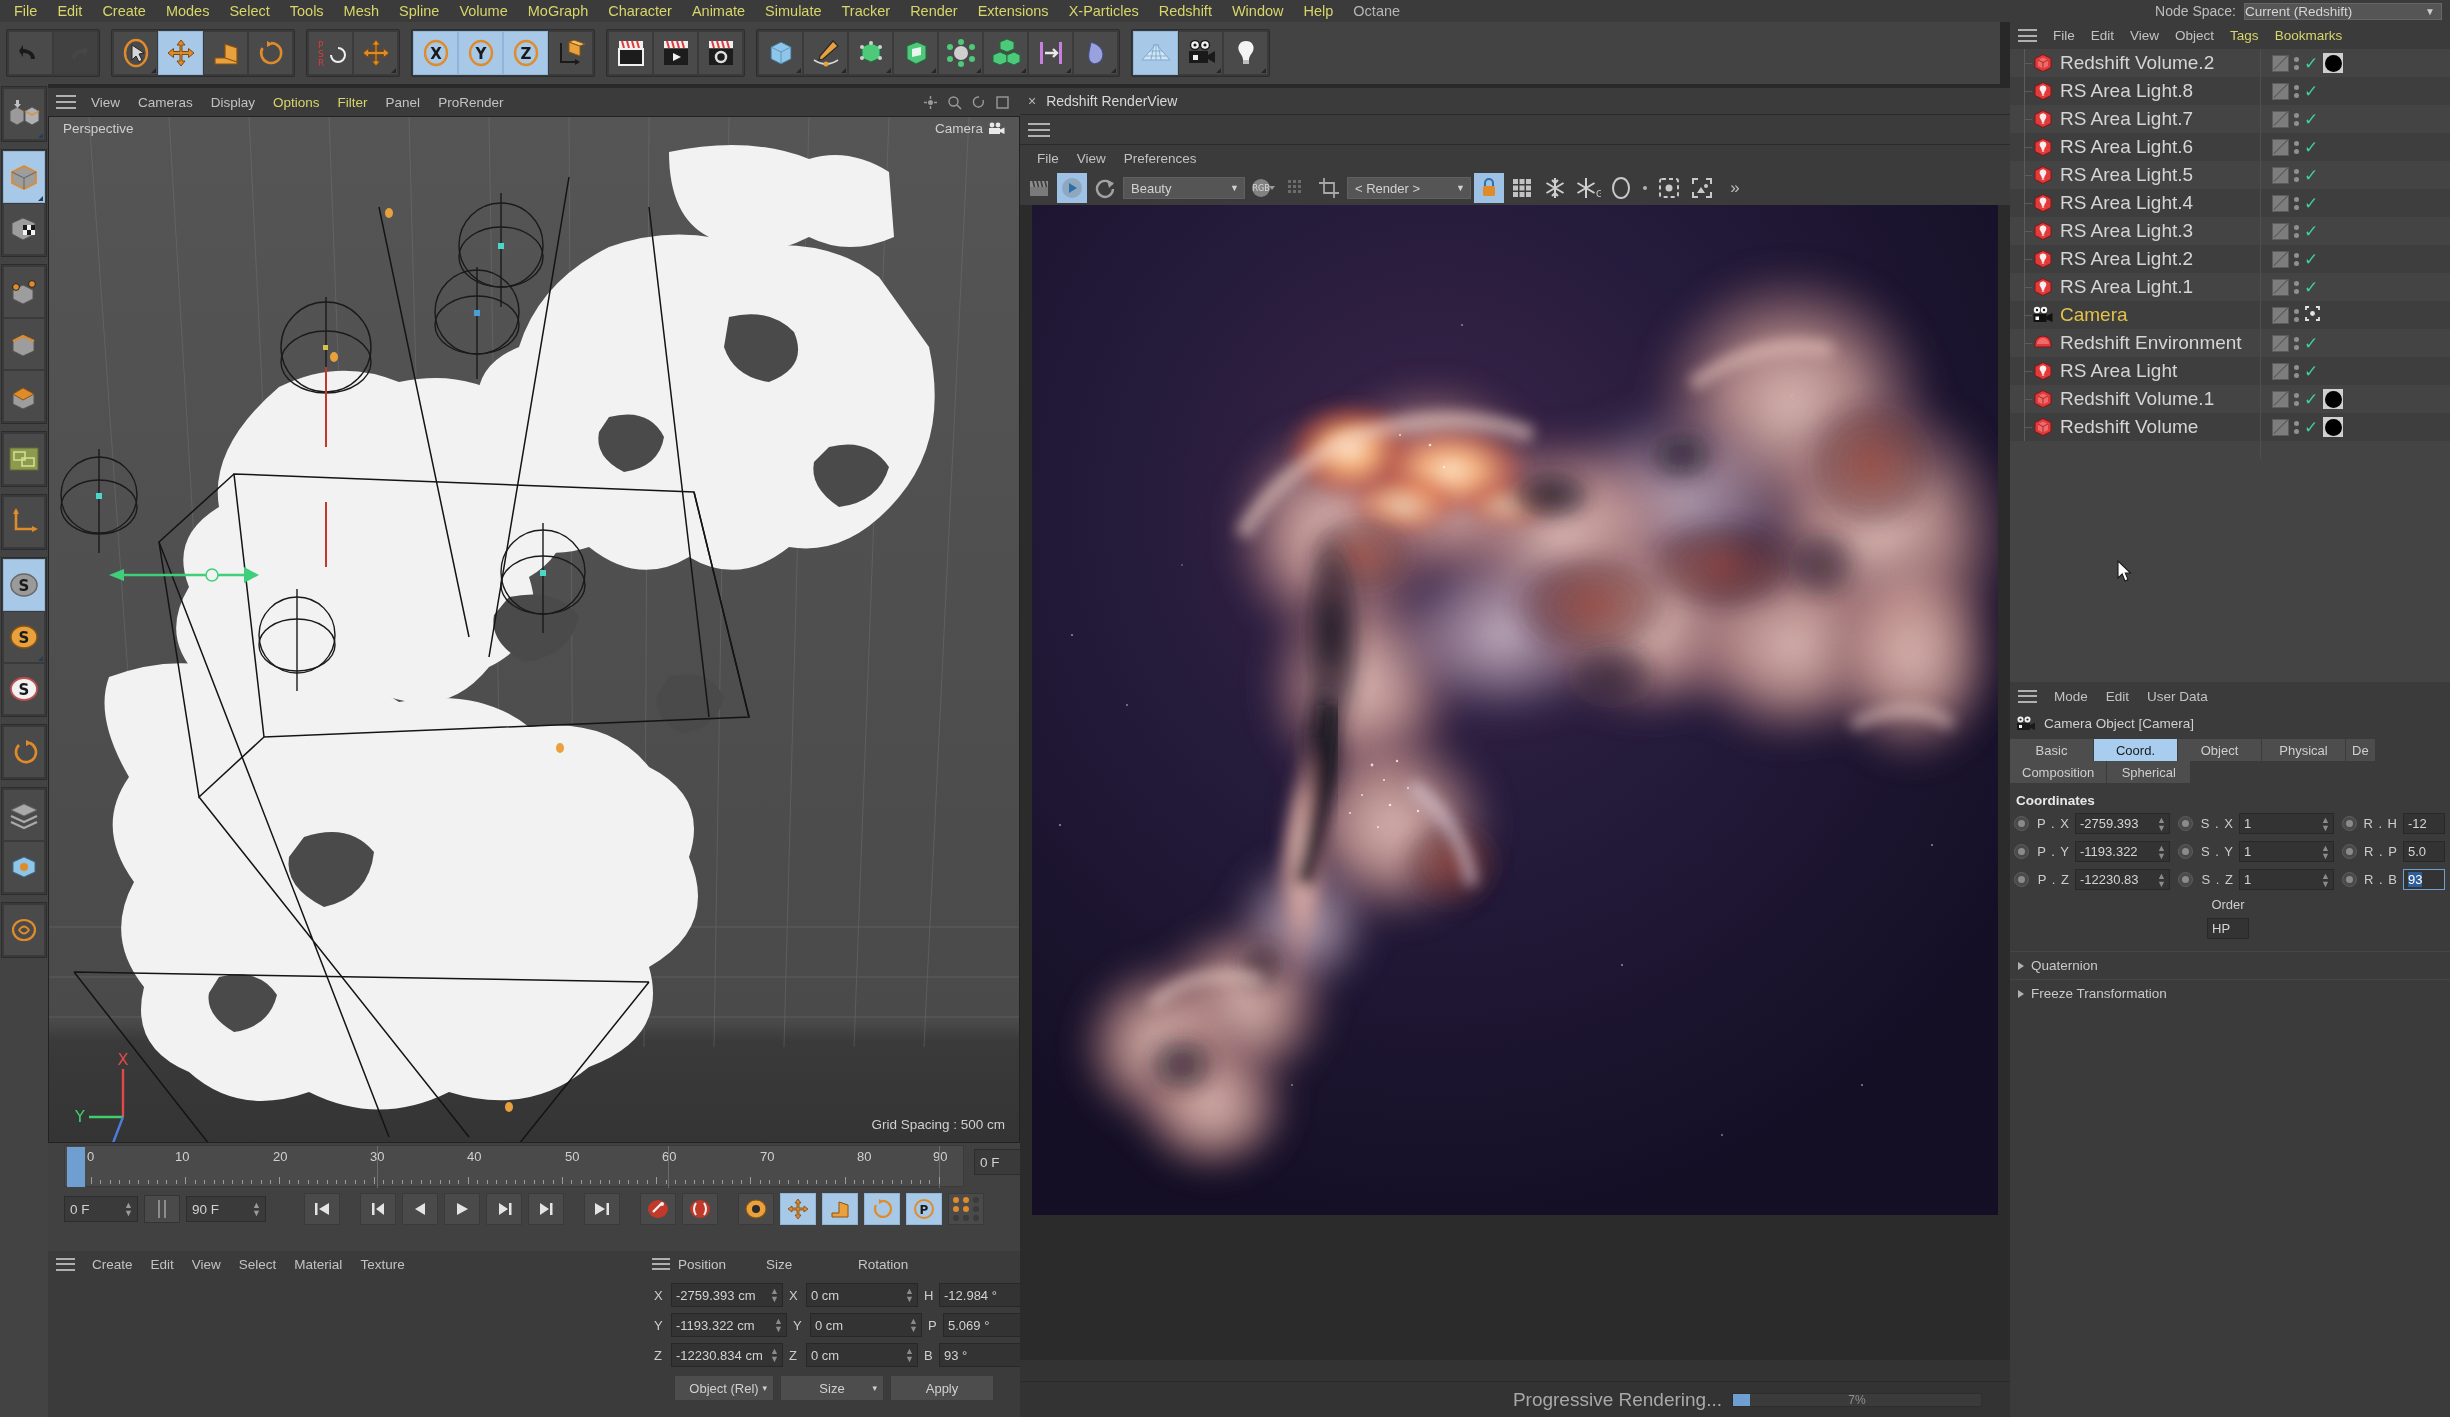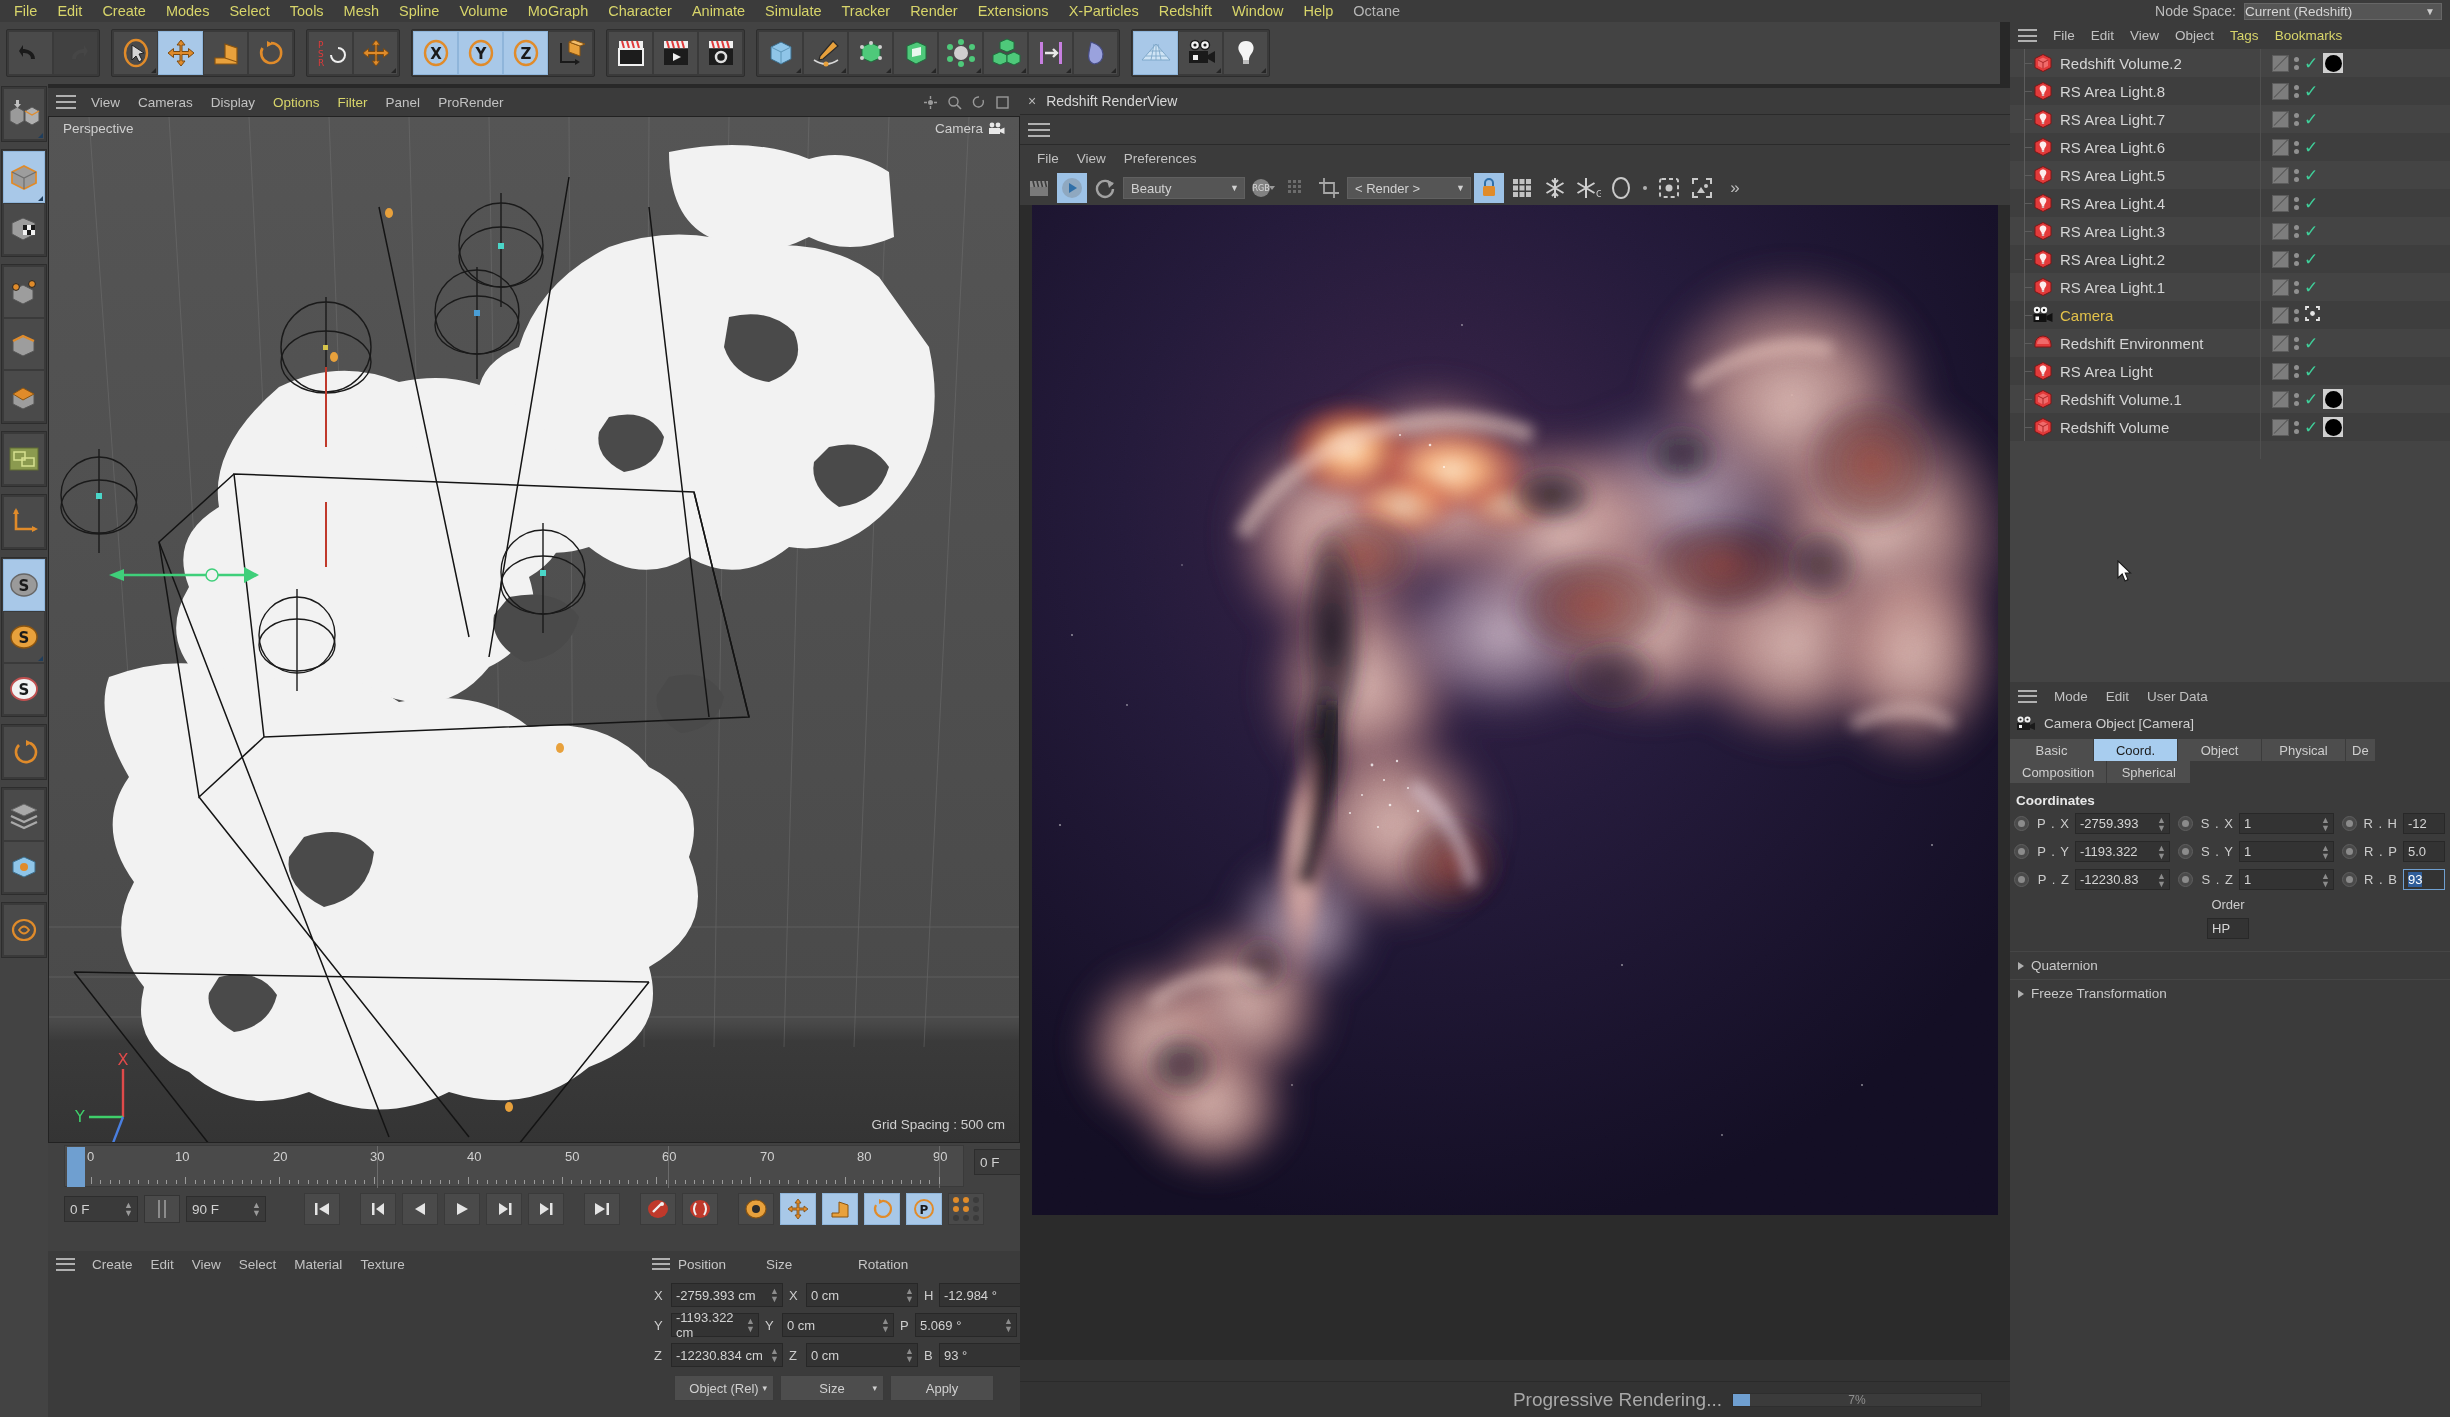--- a/index.html
+++ b/index.html
@@ -143,21 +143,21 @@
   #ommenu .burger i { height:2px; background:#b0b0b0; }
   #ommenu .mi { font-size:13.5px; padding:0 8px; color:#c2c2c2; }
   #ommenu .mi.y { color:#d8d56a; }
   #omlist { position:absolute; left:0; top:27px; width:440px; height:633px; background:#444; }
   .orow { height:28px; display:flex; align-items:center; position:relative; padding-left:8px; }
   .orow.alt { background:#3e3e3e; }
   .orow .tree { width:14px; height:28px; position:relative; }
   .orow .tree:before { content:''; position:absolute; left:6px; top:0; bottom:0; width:1px; background:#5c5c5c; }
   .orow .tree:after { content:''; position:absolute; left:6px; top:14px; width:8px; height:1px; background:#5c5c5c; }
   .orow .ico { width:22px; height:22px; margin-right:6px; display:flex; align-items:center; justify-content:center; }
-  .orow .nm { font-size:15px; color:#d5d5d5; white-space:nowrap; }
+  .orow .nm { font-size:19px; color:#d5d5d5; white-space:nowrap; }
   .orow .nm.cam { color:#e3c24a; }
   .orow .tags { position:absolute; left:262px; display:flex; align-items:center; gap:5px; }
   .tgvis { width:17px; height:17px; background:#7d7d7d; border:1px solid #5c5c5c; position:relative; }
   .tgvis:after { content:''; position:absolute; left:1px; top:13px; width:20px; height:1px;
     background:#555; transform:rotate(-45deg); transform-origin:left; }
   .tgdots { display:flex; flex-direction:column; gap:3px; }
   .tgdots i { width:5px; height:5px; border-radius:50%; background:#909090; }
   .tgcheck { color:#3fcf9a; font-size:17px; line-height:17px; }
   .tgmat { width:20px; height:20px; background:#d0d0d0; display:flex; align-items:center; justify-content:center; }
   .tgmat b { width:17px; height:17px; border-radius:50%; background:#000; display:block; }
@@ -1001,21 +1001,21 @@
       </span>
     <span style="width:12px;color:#cdcdcd;margin-left:3px">H</span>
     <span class="cmf" style="width:102px">
         <span>-12.984 °</span>
         <span class="spin">▲<br>▼</span>
       </span>
   </div>
 
   <div class="cmrow" style="left:6px; top:62px;">
     <span style="width:14px;color:#cdcdcd">Y</span>
-    <span class="cmf" style="width:88px">
+    <span class="cmf" style="width:116px">
         <span>-1193.322 cm</span>
         <span class="spin">▲<br>▼</span>
       </span>
     <span style="width:14px;color:#cdcdcd;margin-left:3px">Y</span>
     <span class="cmf" style="width:112px">
         <span>0 cm</span>
         <span class="spin">▲<br>▼</span>
       </span>
     <span style="width:12px;color:#cdcdcd;margin-left:3px">P</span>
     <span class="cmf" style="width:102px">

